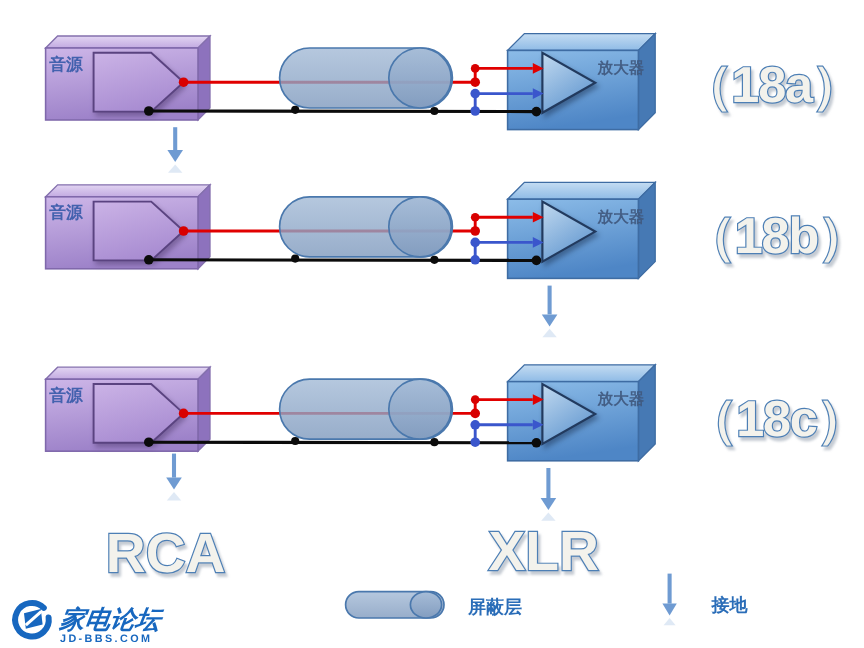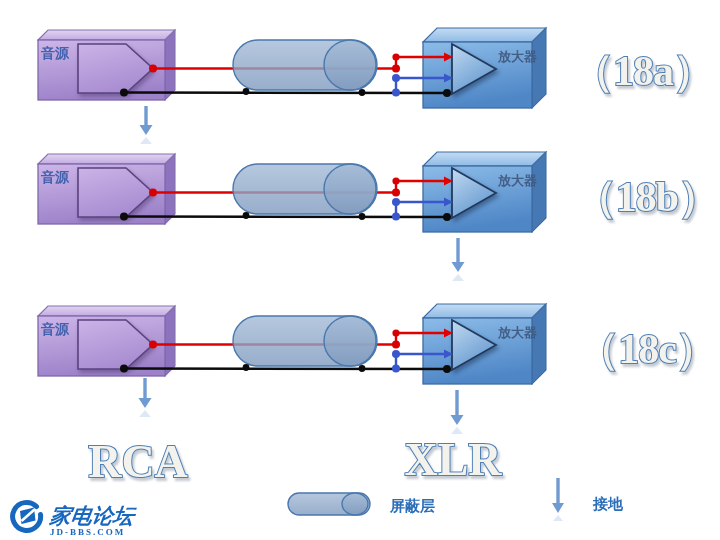--- a/index.html
+++ b/index.html
@@ -1,17 +1,17 @@
 <!DOCTYPE html>
 <html><head>
 <meta charset="utf-8">
 <style>
   html,body{margin:0;padding:0;background:#fff;}
   .stage{position:relative;width:720px;height:540px;background:#ffffff;overflow:hidden;
-         font-family:Liberation Serif, serif;}
+         font-family:Liberation Sans, sans-serif;}
   svg{display:block;}
 
   
   .src-top{fill:url(#gPurpleTop);stroke:#8470ad;stroke-width:1.1;}
   .src-right{fill:#8d72bd;stroke:#8470ad;stroke-width:1.1;}
   .src-front{fill:url(#gPurpleFront);stroke:#7f68ab;stroke-width:1.3;}
   .pentagon{fill:url(#gPent);stroke:#5a4380;stroke-width:1.6;
             filter:drop-shadow(2px 3px 2px rgba(70,50,100,.45));}
   .box-label{font-weight:bold;font-size:14px;fill:#4361ae;}
 

